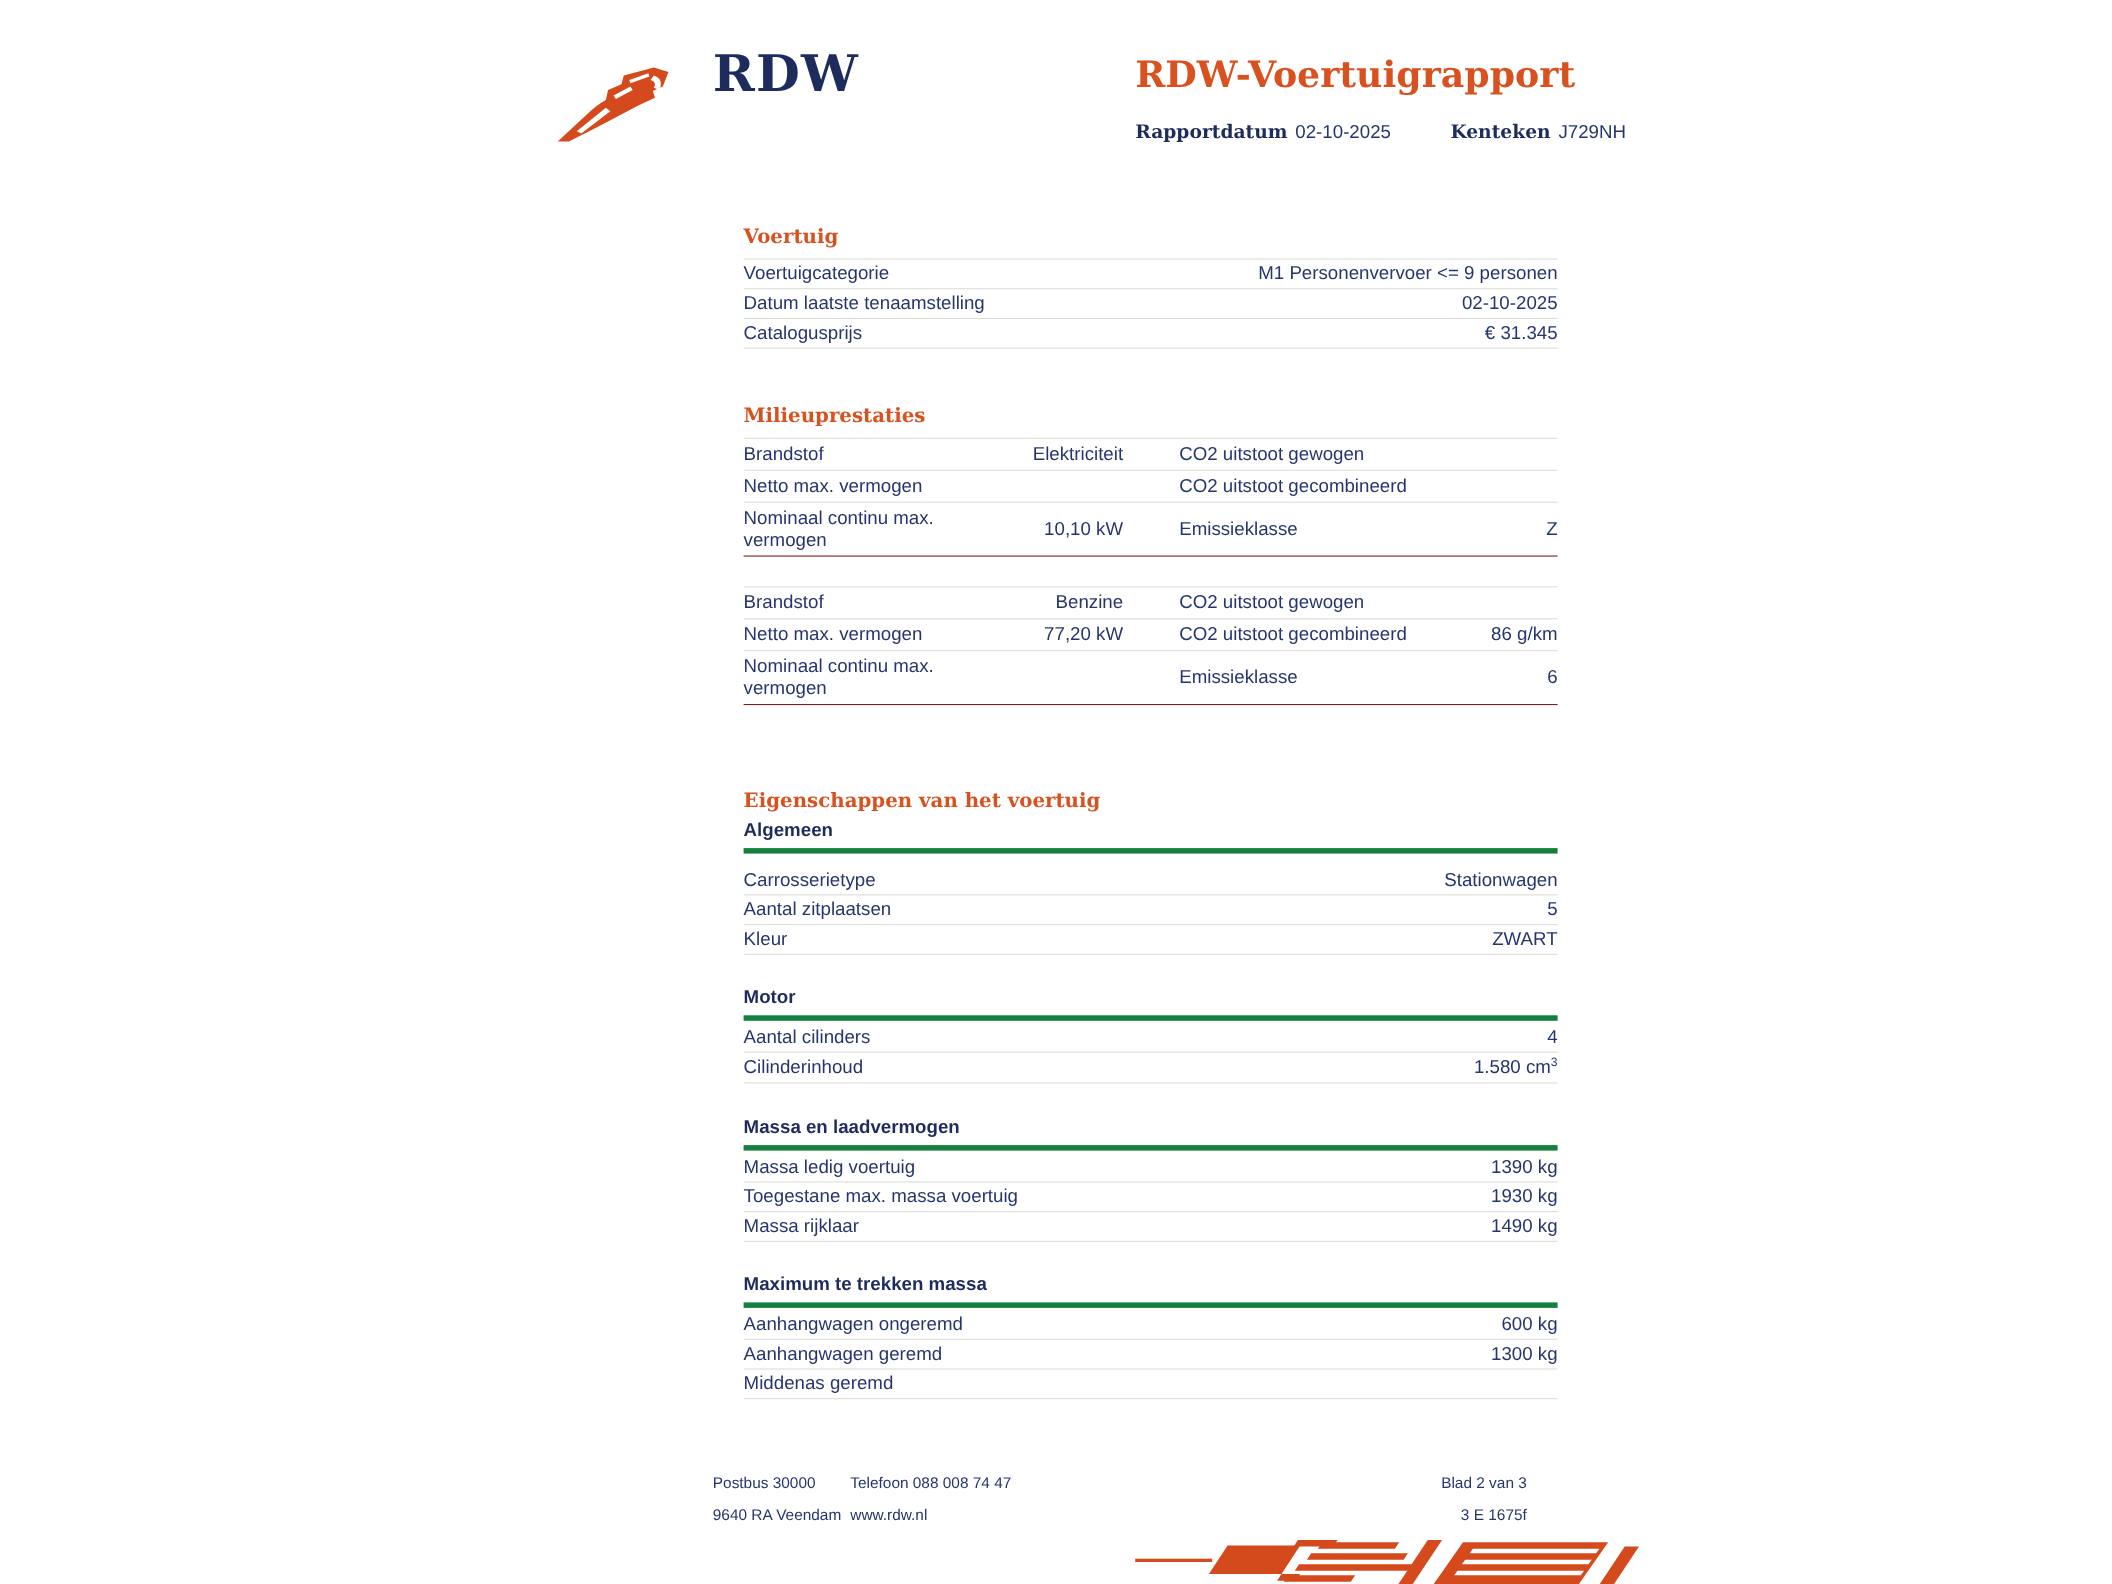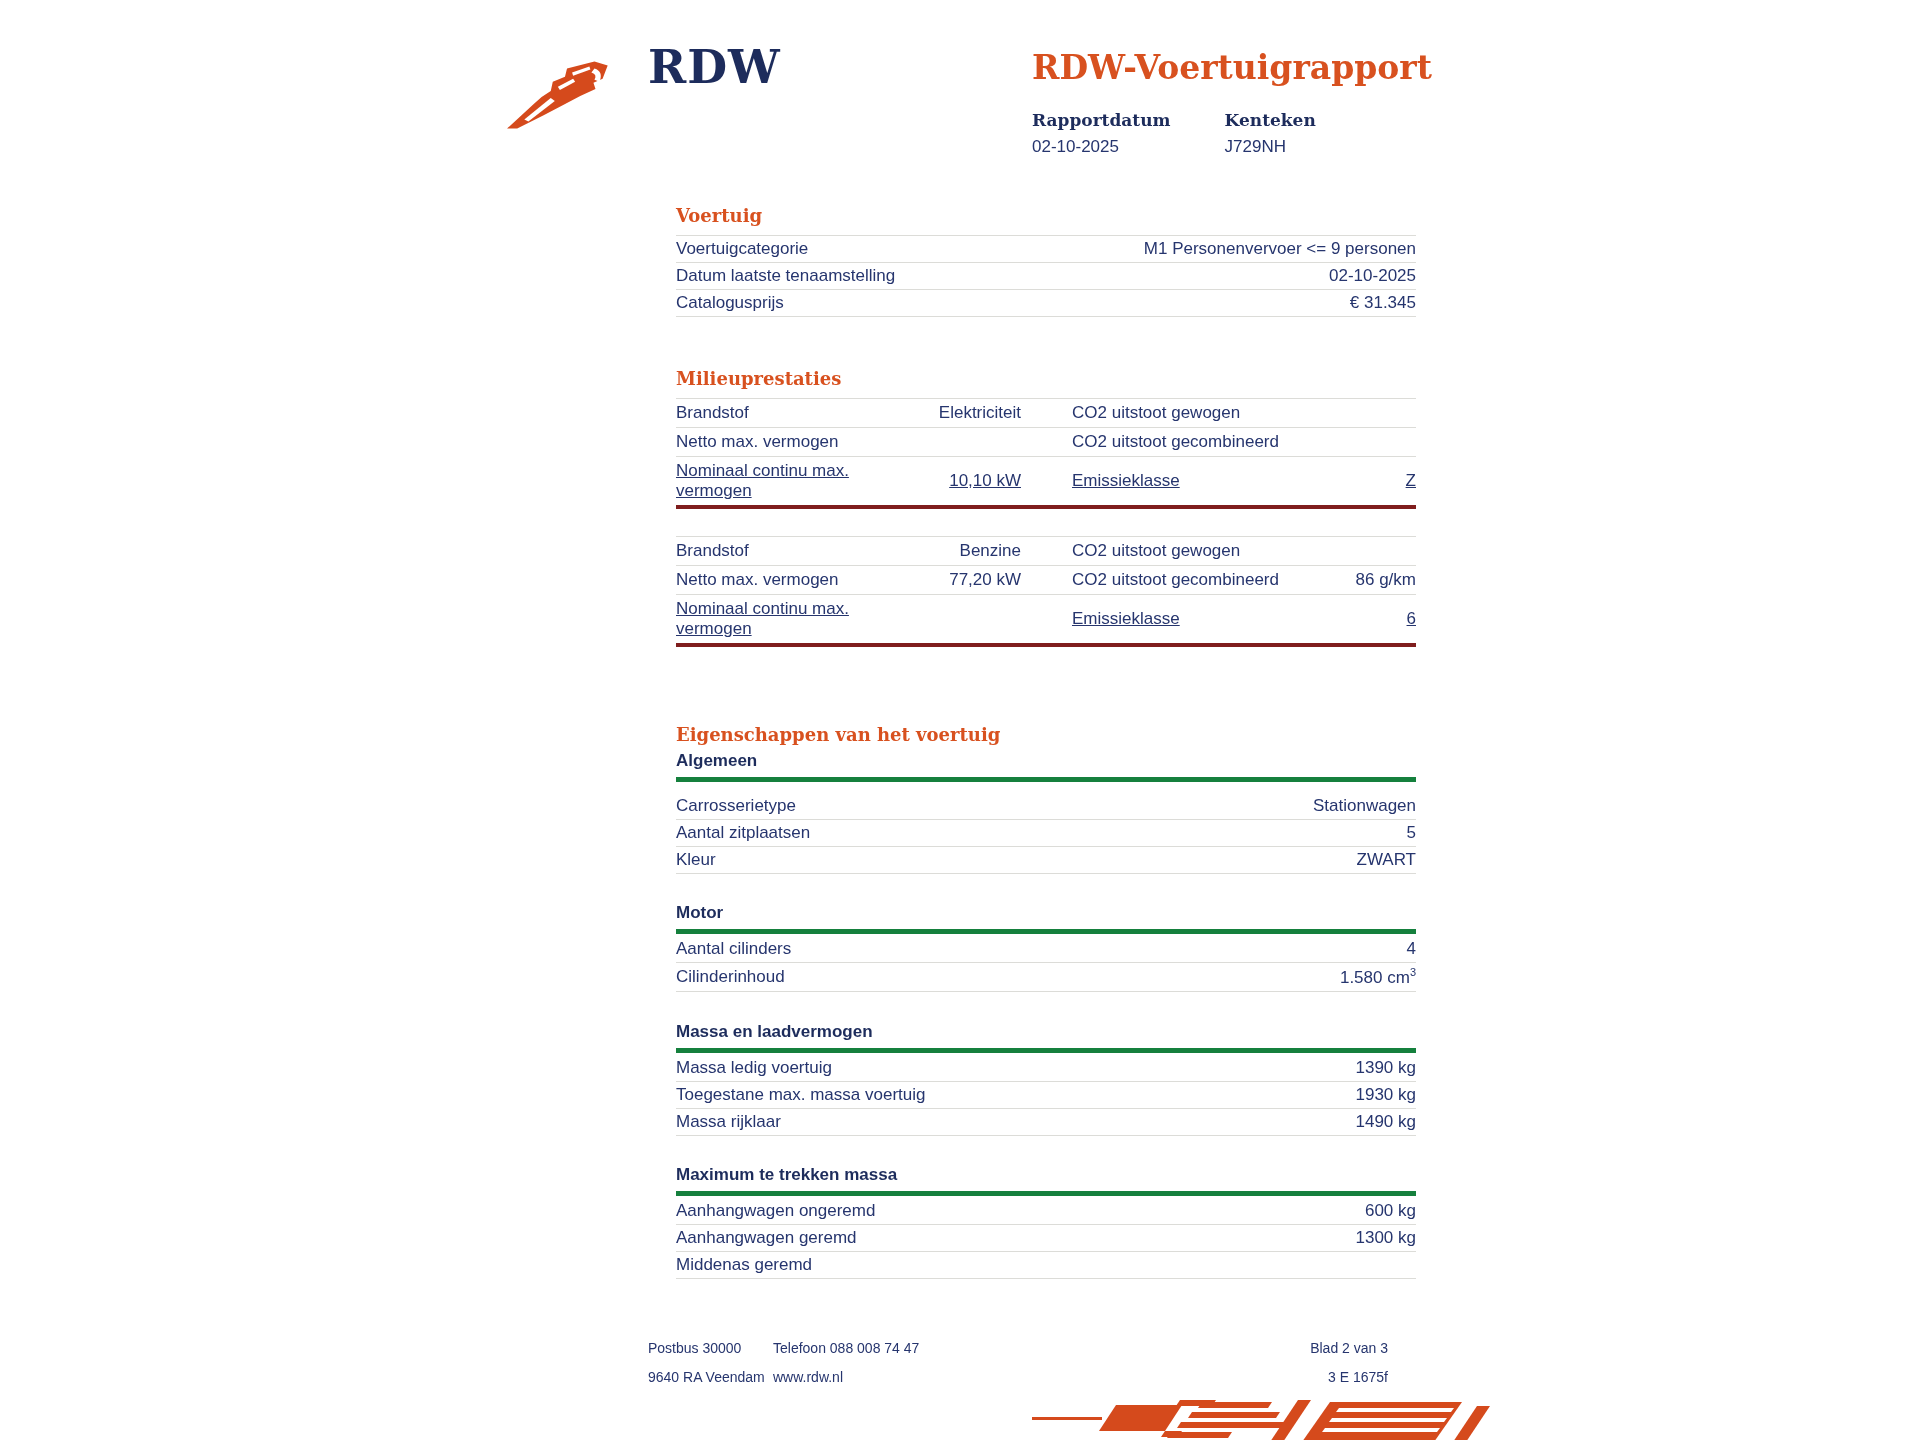--- a/index.html
+++ b/index.html
@@ -6,21 +6,21 @@
   html,body { width:1920px; height:1440px; background:#ffffff; overflow:hidden; position:relative;
               font-family:"Liberation Sans", sans-serif; color:#26356e; }
 
   
   .logo-feather { position:absolute; left:505px; top:58px; width:122px; height:76px; }
   .logo-wordmark { position:absolute; left:648px; top:40px; font-family:"DejaVu Serif", serif;
                    font-weight:bold; font-size:46px; letter-spacing:1px; color:#1d2c5c; }
   .doc-title { position:absolute; left:1032px; top:48px; font-family:"DejaVu Serif", serif;
                font-weight:bold; font-size:33px; color:#d8511f; }
   .meta { position:absolute; left:1032px; top:110px; display:flex; gap:54px; }
-  .meta-block { display:flex; flex-direction:column; gap:7px; }
+  .meta-block { display:flex; flex-direction:row; gap:7px; }
   .meta-label { font-family:"DejaVu Serif", serif; font-weight:bold; font-size:17px; color:#1d2c5c; }
   .meta-value { font-size:17px; color:#26356e; }
 
   
   .content { position:absolute; left:676px; top:0; width:740px; }
 
   .sec-title { font-family:"DejaVu Serif", serif; font-weight:bold; font-size:18px; color:#d8511f; }
   .sub-title { font-family:Liberation Sans, sans-serif; font-weight:bold; font-size:17px;
                color:#1d2c5c; border-bottom:5px solid #15803d; padding-bottom:6px; }
 
@@ -29,21 +29,21 @@
             border-top:1px solid #dcdcd8; padding:3px 0; min-height:25px; font-size:17px; }
   .kv-table .kv-row:last-child { border-bottom:1px solid #dcdcd8; }
   .kv-table.first-open .kv-row:first-child { border-top:none; }
   .kv-label { text-align:left; }
   .kv-value { text-align:right; }
   sup { font-size:11px; }
 
   .env-table { width:100%; display:block; }
   .env-row { display:grid; grid-template-columns:240px 105px 51px 230px 1fr; align-items:center;
              border-top:1px solid #dcdcd8; padding:4px 0; min-height:28px; font-size:17px; }
-  .env-table .env-row:last-child { border-bottom:4px solid #7f1d1d;text-decoration:underline; }
+  .env-table .env-row:last-child { border-bottom:1px solid #7f1d1d; }
   .env-v { text-align:right; }
 
   
   #sec-voertuig-title   { margin-top:205px; }
   #tbl-voertuig         { margin-top:9px; }
   #sec-milieu-title     { margin-top:51px; }
   #env-block-1          { margin-top:9px; }
   #env-block-2          { margin-top:27px; }
   #sec-eigen-title      { margin-top:77px; }
   #sub-algemeen         { margin-top:6px; }

